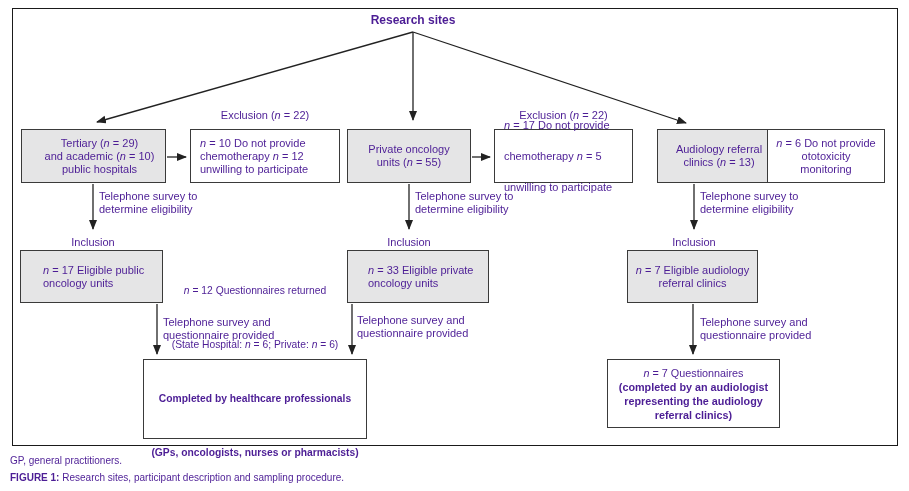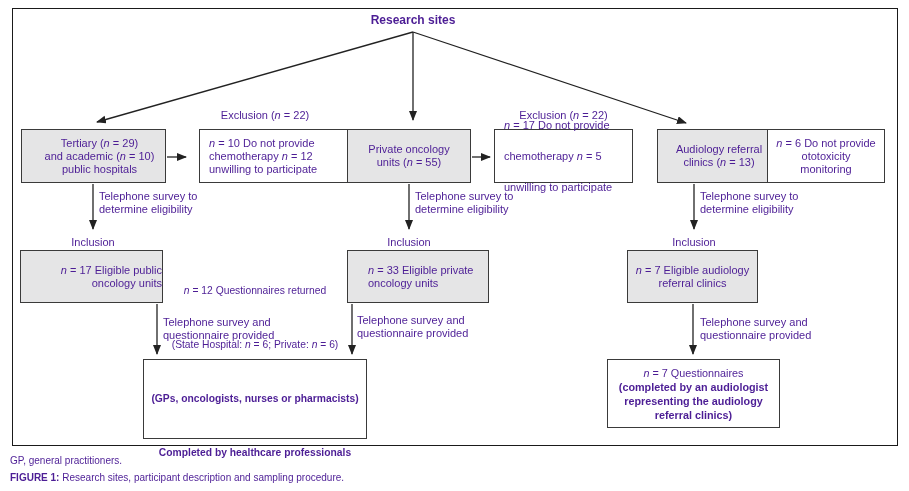--- a/index.html
+++ b/index.html
@@ -58,21 +58,21 @@
 
   <div class="lbl c" style="left:190px;top:109px;width:150px;">Exclusion (<i>n</i> = 22)</div>
   <div class="lbl c" style="left:494px;top:109px;width:139px;">Exclusion (<i>n</i> = 22)</div>
 
   <div class="node gray" style="left:21px;top:129px;width:145px;height:54px;padding-left:12px;">
     <div class="line">Tertiary (<i>n</i> = 29)</div>
     <div class="line">and academic (<i>n</i> = 10)</div>
     <div class="line">public hospitals</div>
   </div>
 
-  <div class="node al" style="left:190px;top:129px;width:150px;height:54px;padding-left:9px;margin-left:9px;">
+  <div class="node al" style="left:190px;top:129px;width:150px;height:54px;padding-left:9px;">
     <div class="line"><i>n</i> = 10 Do not provide</div>
     <div class="line">chemotherapy <i>n</i> = 12</div>
     <div class="line">unwilling to participate</div>
   </div>
 
   <div class="node gray" style="left:347px;top:129px;width:124px;height:54px;">
     <div class="line">Private oncology</div>
     <div class="line">units (<i>n</i> = 55)</div>
   </div>
 
@@ -103,21 +103,21 @@
   </div>
   <div class="lbl" style="left:700px;top:190px;">
     <div>Telephone survey to</div>
     <div>determine eligibility</div>
   </div>
 
   <div class="lbl c" style="left:53px;top:236px;width:80px;">Inclusion</div>
   <div class="lbl c" style="left:369px;top:236px;width:80px;">Inclusion</div>
   <div class="lbl c" style="left:654px;top:236px;width:80px;">Inclusion</div>
 
-  <div class="node gray al" style="left:20px;top:250px;width:143px;height:53px;padding-left:22px;text-align:right;">
+  <div class="node gray al" style="left:20px;top:250px;width:143px;height:53px;padding-left:22px;">
     <div class="line"><i>n</i> = 17 Eligible public</div>
     <div class="line">oncology units</div>
   </div>
   <div class="node gray al" style="left:347px;top:250px;width:142px;height:53px;padding-left:20px;">
     <div class="line"><i>n</i> = 33 Eligible private</div>
     <div class="line">oncology units</div>
   </div>
   <div class="node gray" style="left:627px;top:250px;width:131px;height:53px;">
     <div class="line"><i>n</i> = 7 Eligible audiology</div>
     <div class="line">referral clinics</div>
@@ -132,22 +132,22 @@
     <div>questionnaire provided</div>
   </div>
   <div class="lbl" style="left:700px;top:316px;">
     <div>Telephone survey and</div>
     <div>questionnaire provided</div>
   </div>
 
   <div class="node outcome" style="left:143px;top:359px;width:224px;height:80px;">
     <div class="line"><i>n</i> = 12 Questionnaires returned</div>
     <div class="line">(State Hospital: <i>n</i> = 6; Private: <i>n</i> = 6)</div>
+    <div class="line b">Completed by healthcare professionals</div>
     <div class="line b">(GPs, oncologists, nurses or pharmacists)</div>
-    <div class="line b">Completed by healthcare professionals</div>
     <div class="line b">representing the oncology units</div>
   </div>
 
   <div class="node outcome2" style="left:607px;top:359px;width:173px;height:69px;">
     <div class="line"><i>n</i> = 7 Questionnaires</div>
     <div class="line b">(completed by an audiologist</div>
     <div class="line b">representing the audiology</div>
     <div class="line b">referral clinics)</div>
   </div>
 

